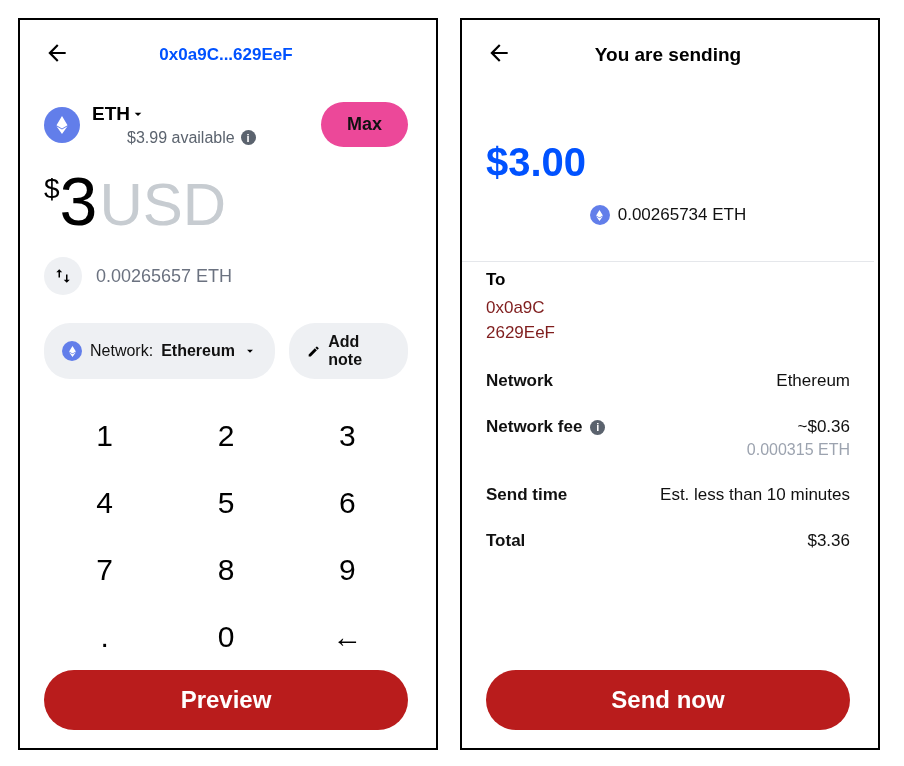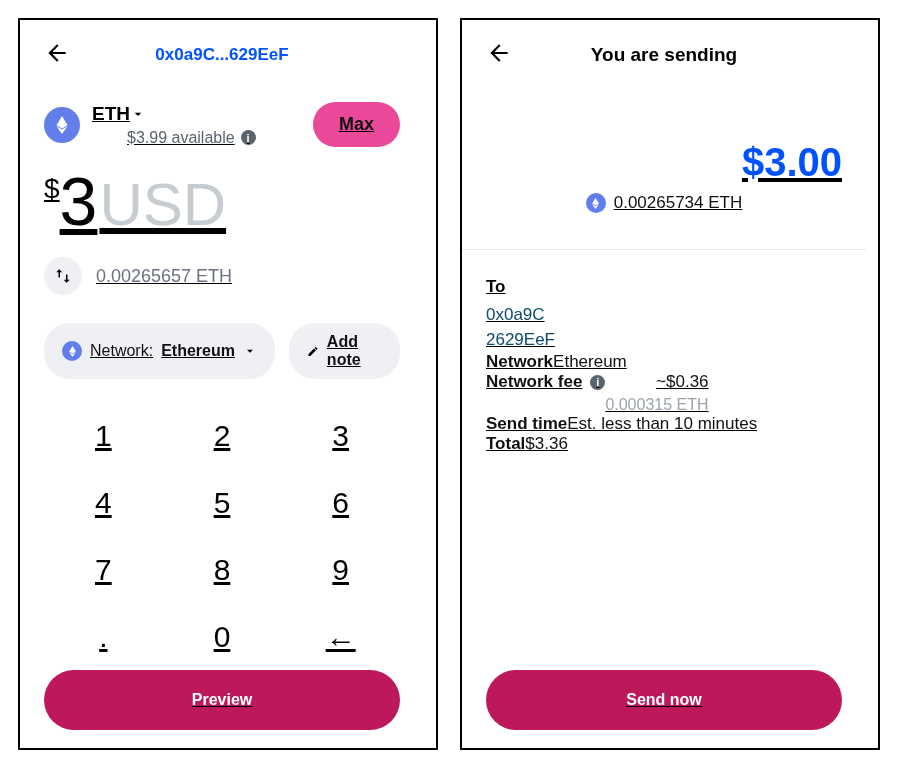--- a/index.html
+++ b/index.html
@@ -1,24 +1,23 @@
 <!DOCTYPE html>
 <html><head>
 <meta charset="utf-8">
 <style>
   * { box-sizing: border-box; margin: 0; padding: 0; font-family: -apple-system, BlinkMacSystemFont, "Segoe UI", Arial, sans-serif; }
   body { background: #fff; padding: 18px; display: flex; gap: 22px; }
   .phone {
     width: 420px; height: 732px;
     border: 2px solid #000;
     background: #fff;
-    padding: 14px 36px 18px 24px;
+    padding: 14px 28px 18px 24px;
     display: flex; flex-direction: column;
     position: relative;
-    text-decoration: underline;
   }
   
   .top { display:flex; align-items:center; height:42px; position:relative; }
   .back-btn { cursor:pointer; font-size:24px; line-height:1; }
   .addr-link { position:absolute; left:0; right:0; text-align:center; color:#0052ff; font-weight:700; font-size:17px; pointer-events:none; }
   .title-center { position:absolute; left:0; right:0; text-align:center; font-weight:700; font-size:19px; }
   
   .asset-row { display:flex; align-items:center; margin-top:26px; }
   .eth-circle { width:36px; height:36px; border-radius:50%; background:#627eea; display:flex; align-items:center; justify-content:center; margin-right:12px;}
   .eth-circle svg { width:18px; height:18px; fill:#fff; }
@@ -35,34 +34,34 @@
   .swap-val { font-size:18px; color:#6b7280;}
   .chip-row { display:flex; gap:14px; margin-top:28px;}
   .chip { background:#eef0f3; border-radius:26px; padding:10px 18px; display:flex; align-items:center; gap:8px; font-size:16px; cursor:pointer; font-weight:600; color:#111;}
   .chip .mini-eth { width:20px; height:20px; border-radius:50%; background:#627eea; display:flex; align-items:center; justify-content:center;}
   .chip .mini-eth svg{ width:11px; height:11px; fill:#fff;}
   .chip .net-label { font-weight:400;}
   .chip svg.chev { width:14px; height:14px; fill:#000;}
   .chip svg.pen { width:15px; height:15px; fill:#000;}
   .keypad { margin-top:24px; flex:1; display:grid; grid-template-columns:repeat(3,1fr); grid-template-rows:repeat(4,1fr);}
   .key { display:flex; align-items:center; justify-content:center; font-size:30px; font-weight:400; color:#000; cursor:pointer;}
-  .primary-btn { background:#be185d; color:#fff; border:none; border-radius:40px; height:60px; font-size:16px; font-weight:700; cursor:pointer; width:100%;}
+  .primary-btn { background:#b91c1c; color:#fff; border:none; border-radius:40px; height:60px; font-size:24px; font-weight:700; cursor:pointer; width:100%;}
   
-  .summary-amount { text-align:right; margin-top:64px;}
+  .summary-amount { text-align:left; margin-top:64px;}
   .summary-amount .big { color:#0052ff; font-size:40px; font-weight:700;}
-  .summary-amount .sub { margin-top:8px; font-size:17px; color:#111; display:flex; align-items:center; justify-content:center; gap:8px;}
+  .summary-amount .sub { margin-top:20px; font-size:17px; color:#111; display:flex; align-items:center; justify-content:center; gap:8px;}
   .mini-eth2 { width:20px; height:20px; border-radius:50%; background:#627eea; display:flex; align-items:center; justify-content:center;}
   .mini-eth2 svg{ width:11px; height:11px; fill:#fff;}
   .divider { height:1px; background:#e5e7eb; margin:36px -24px 0 -24px;}
-  .detail { margin-top:27px; display:flex; flex-direction:column; font-size:17px;}
-  .drow { display:flex; align-items:flex-start;}
+  .detail { margin-top:8px; display:flex; flex-direction:column; gap:26px; font-size:17px;}
+  .drow { display:flex; justify-content:space-between; align-items:flex-start;}
   .drow .lbl { font-weight:700; color:#111; display:flex; align-items:center; gap:8px;}
   .drow .val { text-align:right; color:#111;}
   .drow .val .sub { color:#9ca3af; font-size:16px; margin-top:4px;}
-  .to-block .addr { color:#0c4a6e; margin-top:6px; line-height:1.45;}
+  .to-block .addr { color:#7f1d1d; margin-top:6px; line-height:1.45;}
   .spacer { flex:1;}
 </style>
 </head>
 <body>
 
 <div class="phone">
   <div class="top">
     <div class="back-btn">
       <svg viewBox="0 0 24 24" width="26" height="26">
           <path d="M20 11H7.8l5.6-5.6L12 4l-8 8 8 8 1.4-1.4L7.8 13H20z"></path>

